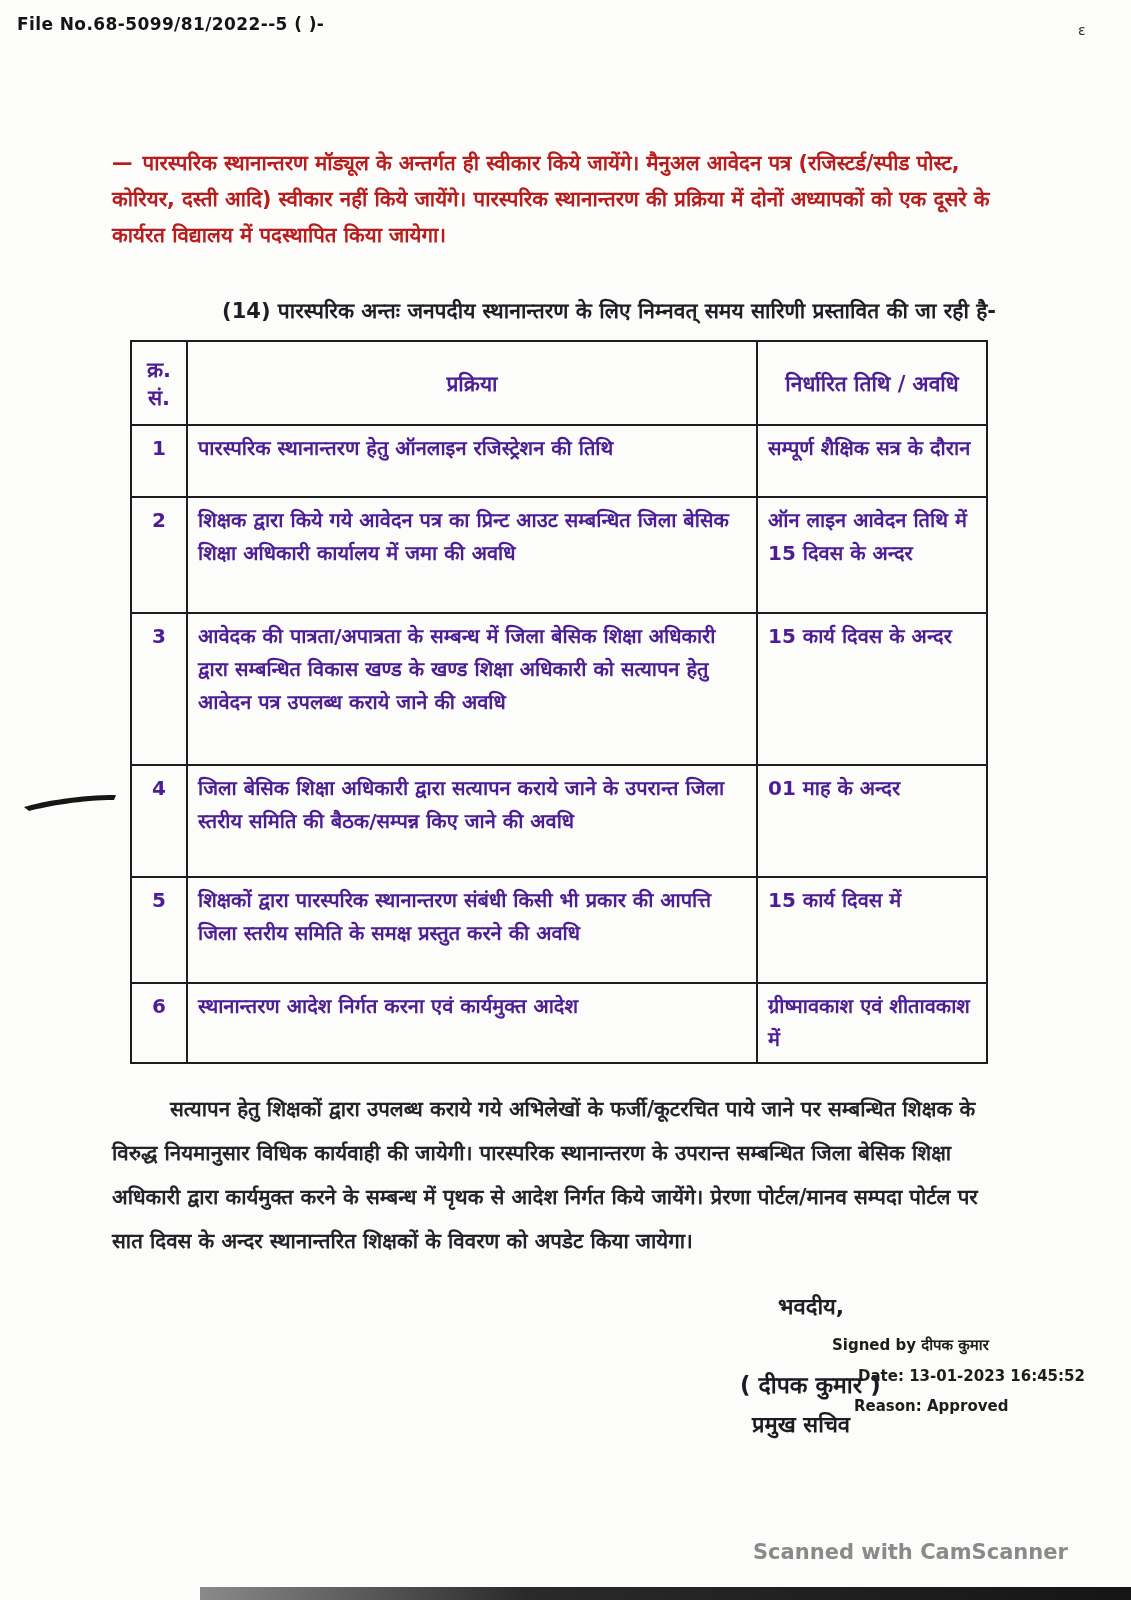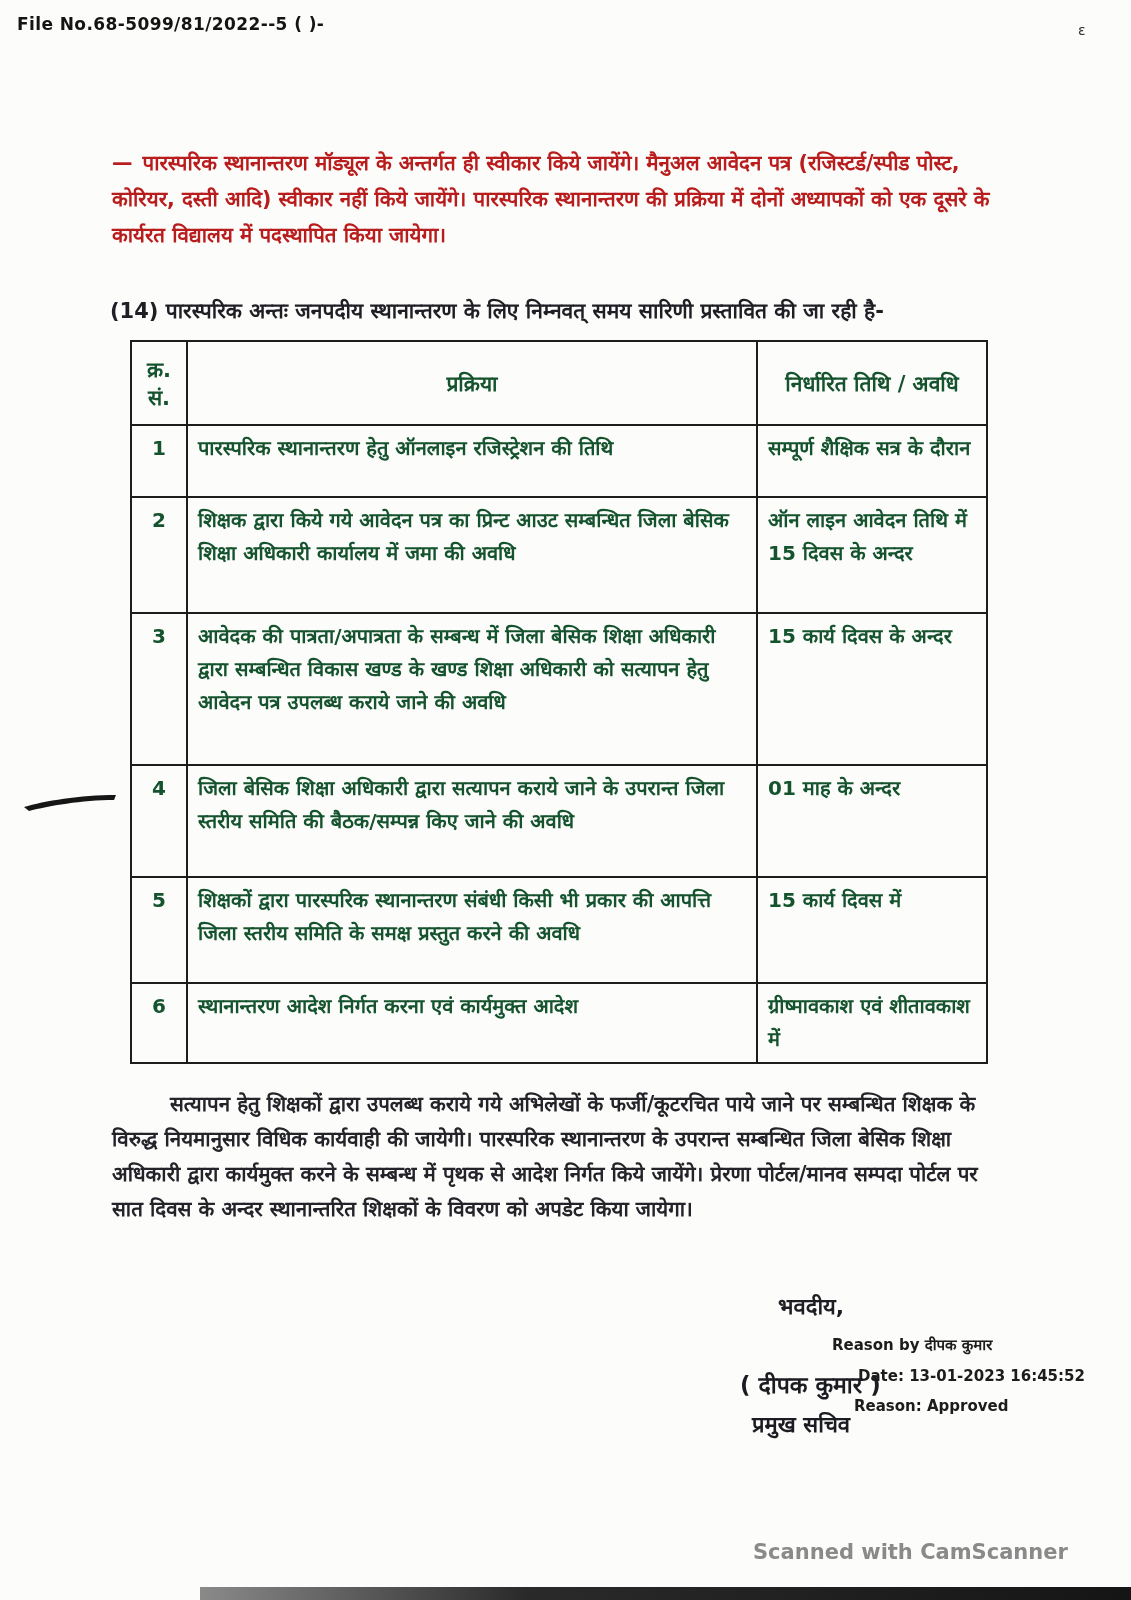--- a/index.html
+++ b/index.html
@@ -20,26 +20,26 @@
   .corner-mark{
     position:absolute;top:22px;left:1078px;font-size:14px;color:#333;
   }
   .intro{
     position:absolute;left:112px;top:124px;width:884px;
     font-size:20.5px;line-height:36px;font-weight:600;color:#b91c1c;
   }
   .intro .lead-mark{margin-right:10px;}
   .point14{
     position:absolute;left:110px;top:272px;width:886px;
-    font-size:21px;line-height:36px;font-weight:700;color:#1e1e24;
+    font-size:21px;line-height:36px;font-weight:700;color:#1e1e24;text-align:right;
   }
   table.schedule{
     position:absolute;left:130px;top:340px;width:856px;
     border-collapse:collapse;table-layout:fixed;
-    font-size:20px;font-weight:600;color:#14532d;padding-left:38px;
+    font-size:20px;font-weight:600;color:#4c1d95;padding-left:38px;
   }
   table.schedule th,table.schedule td{
     border:2px solid #1d1d1d;
     padding:6px 10px;
     vertical-align:top;
     word-wrap:break-word;
   }
   table.schedule th{
     text-align:center;font-weight:700;font-size:21px;height:70px;
     vertical-align:middle;
@@ -47,21 +47,21 @@
   td.sno{text-align:center;}
   .r1 td{height:58px;}
   .r2 td{height:102px;}
   .r3 td{height:138px;}
   .r4 td{height:98px;}
   .r5 td{height:92px;}
   .r6 td{height:62px;}
   table.schedule td{line-height:33px;}
   .closing{
     position:absolute;left:112px;top:1066px;width:888px;
-    font-size:20.5px;line-height:35px;font-weight:600;color:#232329;
+    font-size:20.5px;line-height:44px;font-weight:600;color:#232329;
     text-indent:58px;
   }
   .request{
     position:absolute;left:186px;top:1248px;width:760px;
     font-size:21px;font-weight:600;color:#232329;
   }
   .bhavadiya{
     position:absolute;left:778px;top:1290px;
     font-size:22px;font-weight:700;color:#1e1e24;
   }
@@ -149,21 +149,21 @@
       </tr>
     </tbody>
   </table>
 
   <p class="closing">सत्यापन हेतु शिक्षकों द्वारा उपलब्ध कराये गये अभिलेखों के फर्जी/कूटरचित पाये जाने पर सम्बन्धित शिक्षक के विरुद्ध नियमानुसार विधिक कार्यवाही की जायेगी। पारस्परिक स्थानान्तरण के उपरान्त सम्बन्धित जिला बेसिक शिक्षा अधिकारी द्वारा कार्यमुक्त करने के सम्बन्ध में पृथक से आदेश निर्गत किये जायेंगे। प्रेरणा पोर्टल/मानव सम्पदा पोर्टल पर सात दिवस के अन्दर स्थानान्तरित शिक्षकों के विवरण को अपडेट किया जायेगा।</p>
 
 
   <div class="bhavadiya">भवदीय,</div>
 
   <div class="digital-sig">
-    <div class="d-line1">Reason by दीपक कुमार</div>
+    <div class="d-line1">Signed by दीपक कुमार</div>
     <div class="d-line2">Date: 13-01-2023 16:45:52</div>
     <div class="d-line3">Reason: Approved</div>
   </div>
 
   <div class="sig-name">( दीपक कुमार )</div>
   <div class="sig-desig">प्रमुख सचिव</div>
 
   <div class="cam-footer">Scanned with CamScanner</div>
 
   <svg class="ink-arrow" width="98" height="28" aria-hidden="true">

